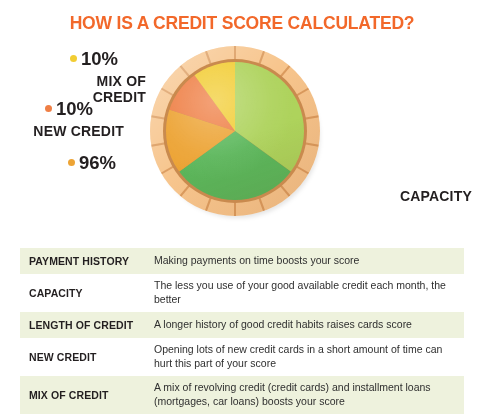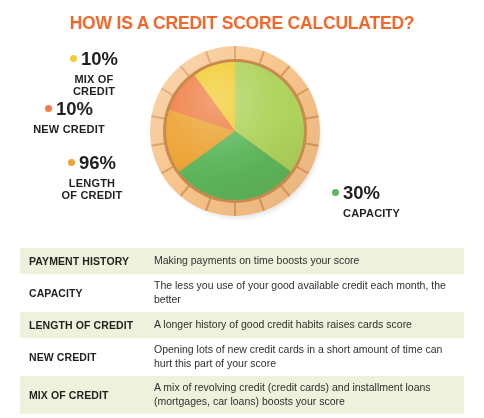--- a/index.html
+++ b/index.html
@@ -64,22 +64,22 @@
   }
 
   
   .callout{ position:absolute; }
   .cal-pct{ font-size:18.5px; font-weight:bold; line-height:1; white-space:nowrap; color:#231f20; }
   .dot{
     display:inline-block; width:7px; height:7px; border-radius:50%;
     vertical-align:middle; margin-right:4px; position:relative; top:-2px;
   }
   .cal-name{
-    font-size:11px; font-weight:bold; line-height:1.18; color:#231f20;
-    letter-spacing:0.2px; margin-top:4px; white-space:pre-line;
+    font-size:14px; font-weight:bold; line-height:1.18; color:#231f20;
+    letter-spacing:0.2px; margin-top:4px; white-space:pre-line;text-align:right;
   }
   .alignc{ text-align:center; }
 
   
   #table{ position:absolute; left:20px; top:248px; width:444px; }
   .trow{ display:flex; align-items:center; box-sizing:border-box; }
   .trow.tint{ background:#eef2dd; }
   .tterm{
     width:134px; flex:0 0 134px;
     font-size:10.5px; font-weight:bold; letter-spacing:0.1px;
@@ -145,29 +145,24 @@
     <div class="cal-pct">
       <span class="dot" style="background:#ef7f45"></span><span>10%</span>
     </div>
     <div class="cal-name">NEW CREDIT</div>
   </div>
 
   <div class="callout alignc" style="left:40px; top:110px; width:104px;">
     <div class="cal-pct">
       <span class="dot" style="background:#eda435"></span><span>96%</span>
     </div>
-    <div class="cal-name">LENGTH
-OF CREDIT</div>
   </div>
 
 
   <div class="callout" style="left:332px; top:140px; width:140px;">
-    <div class="cal-pct">
-      <span class="dot" style="background:#5cb85c"></span><span>30%</span>
-    </div>
     <div class="cal-name" style="padding-left:11px;">CAPACITY</div>
   </div>
 
 </div>
 
 <div id="table">
     <div class="trow tint" style="min-height: 26px; padding-top: 5px; padding-bottom: 5px;">
       <div class="tterm">PAYMENT HISTORY</div>
       <div class="tdesc">Making payments on time boosts your score</div>
     </div>

